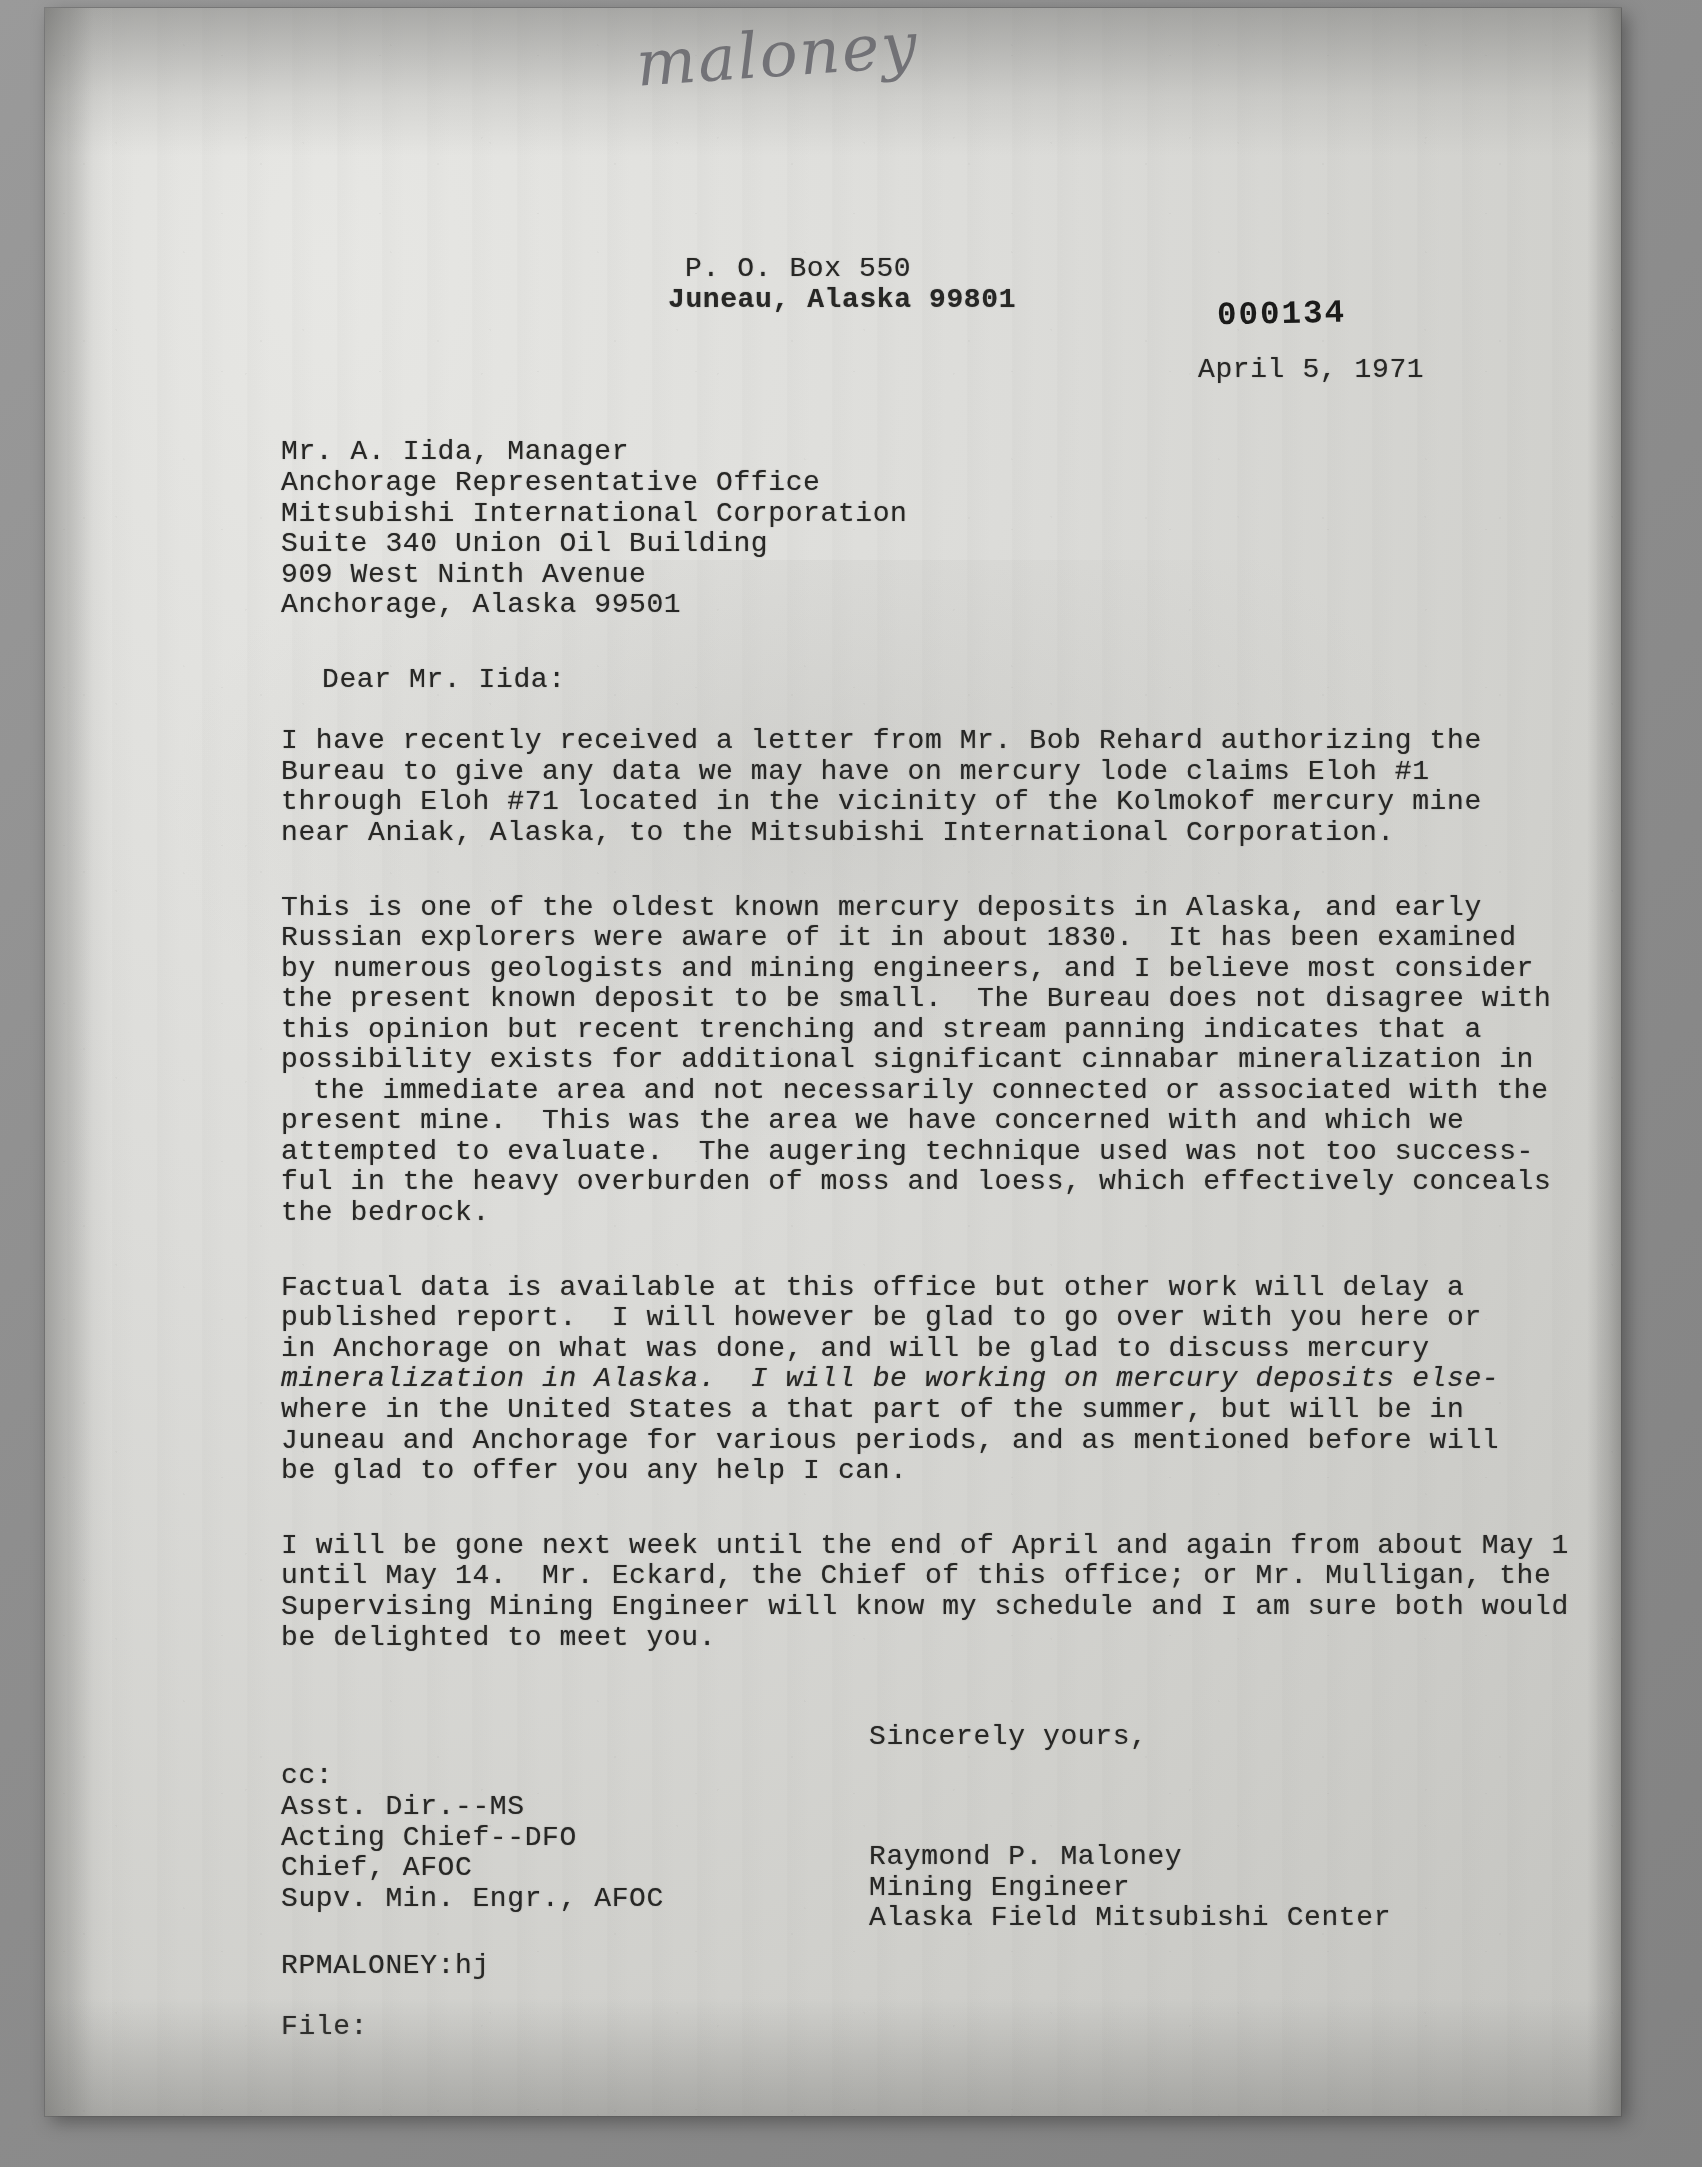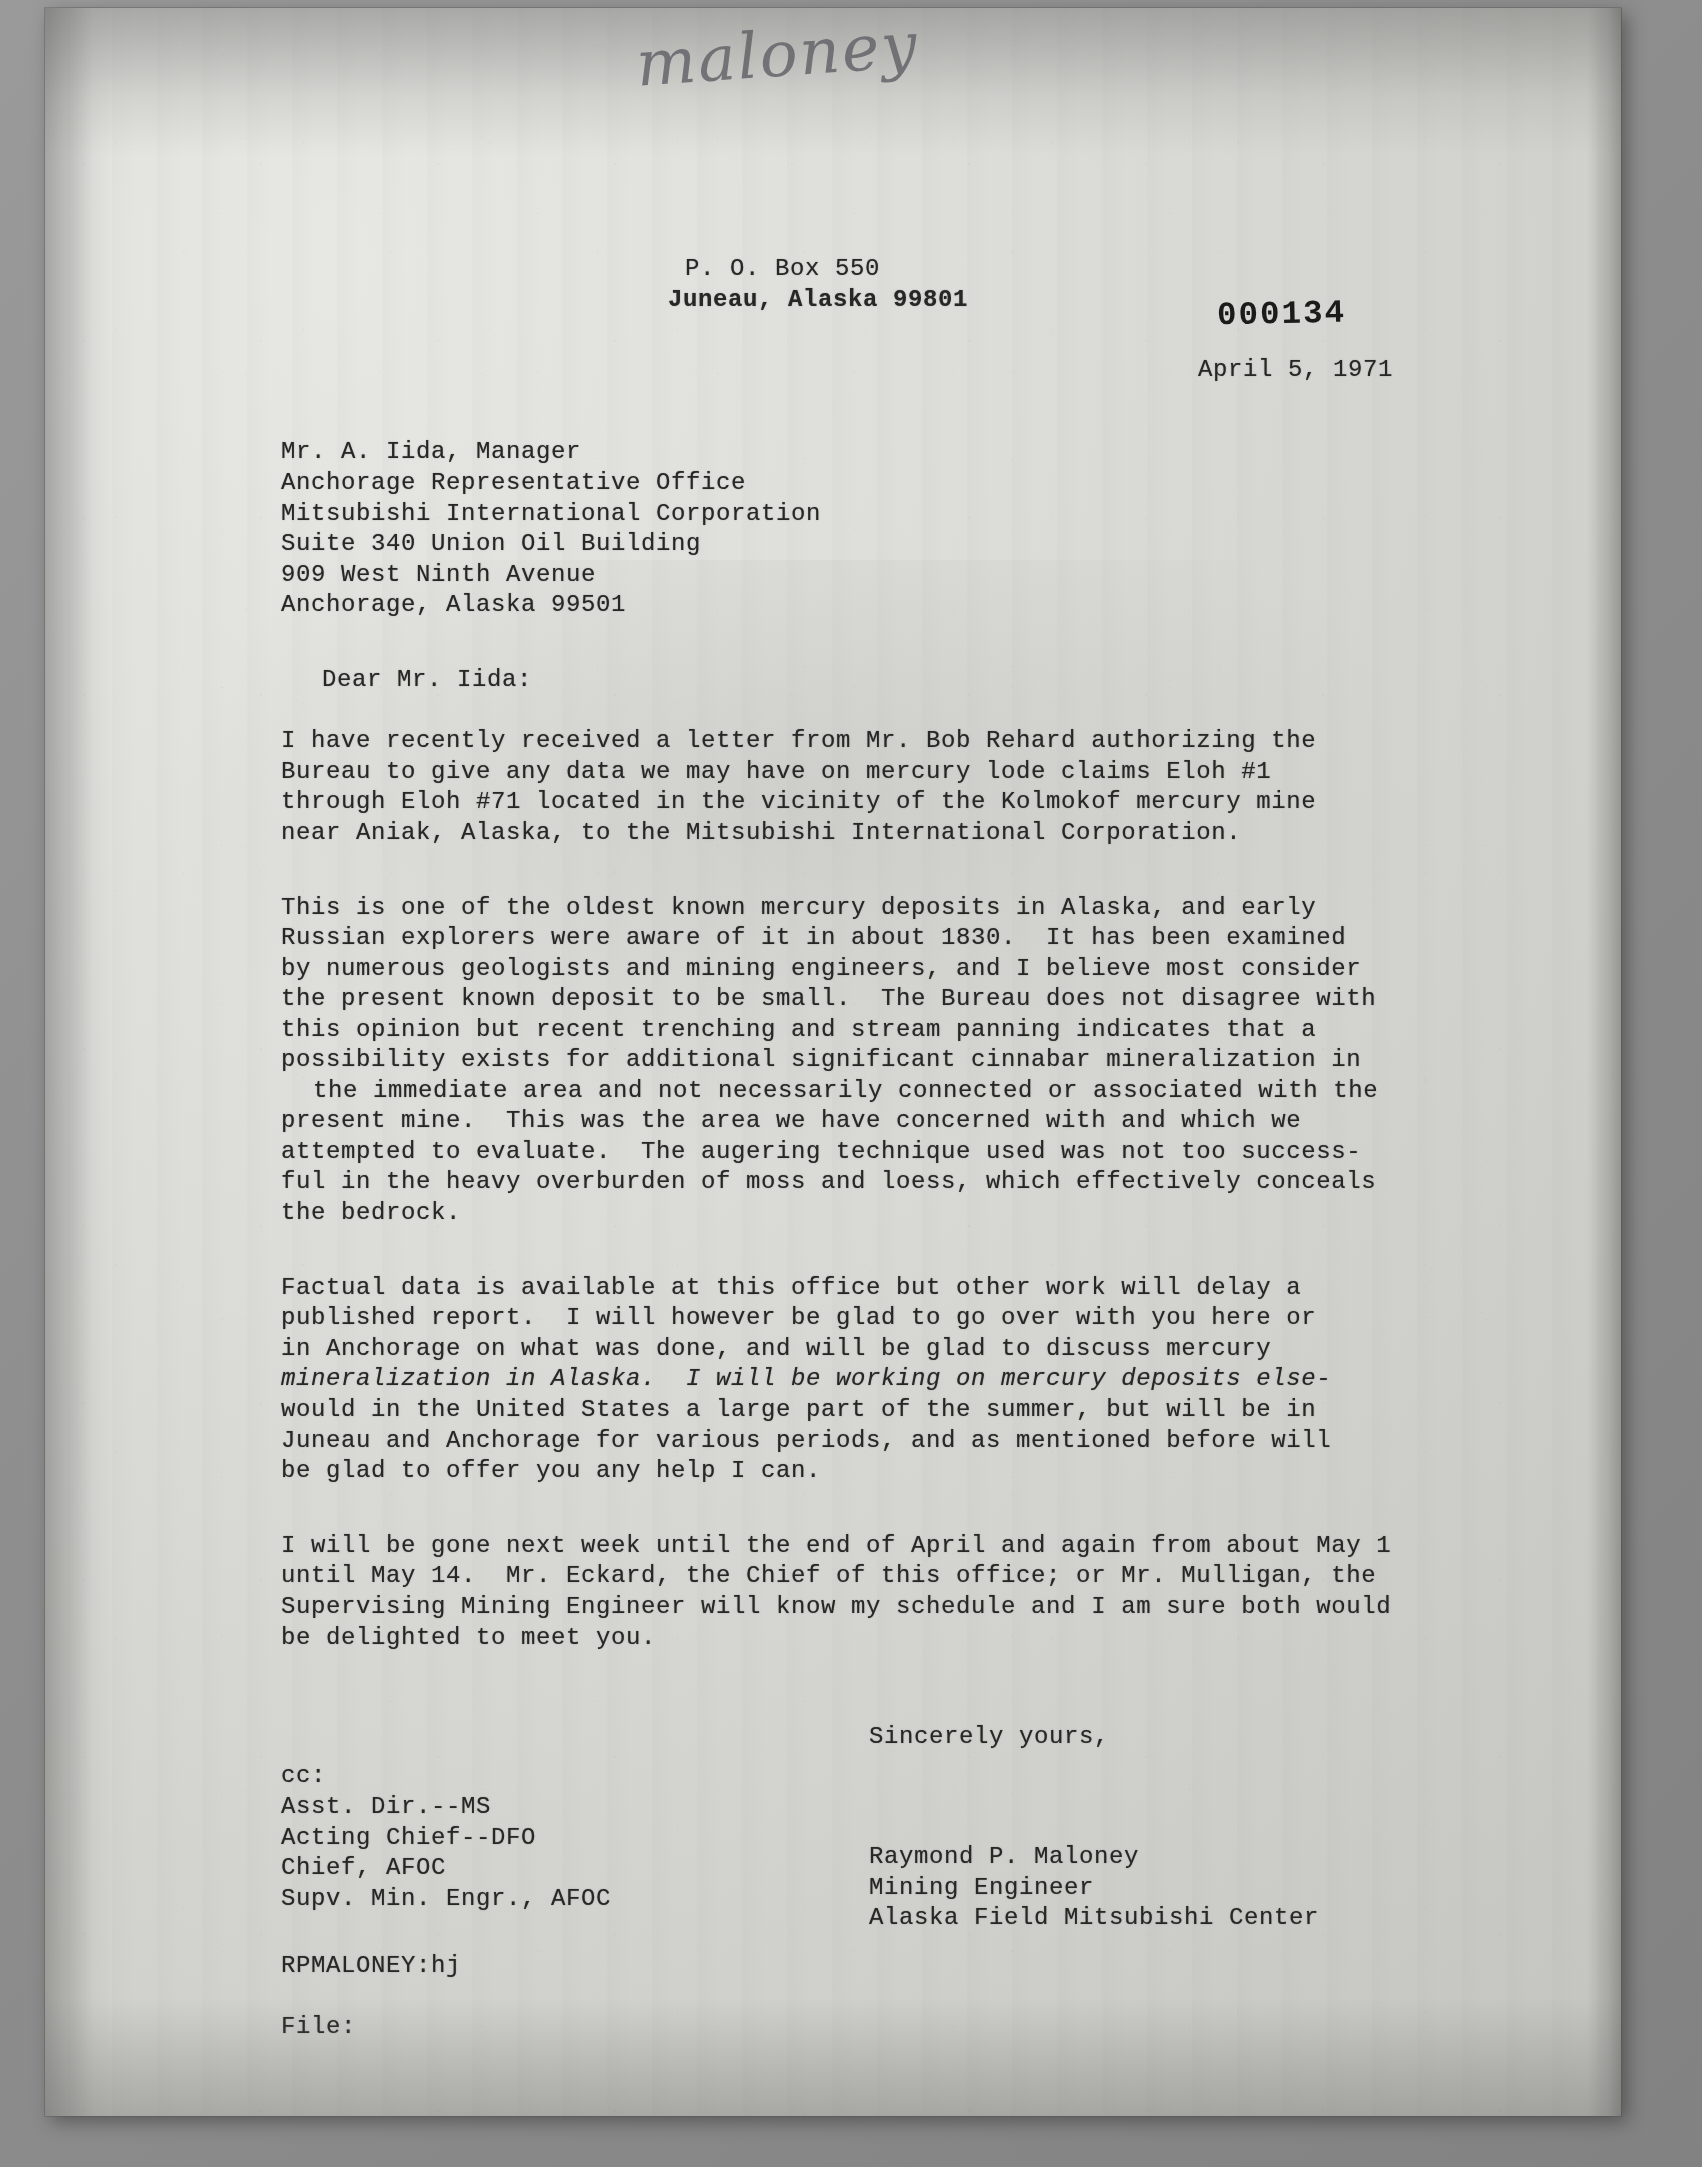--- a/index.html
+++ b/index.html
@@ -80,21 +80,21 @@
   
   .doc {
     position: absolute;
     left: 0; top: 0; right: 0; bottom: 0;
     font-family: "Liberation Mono", "DejaVu Sans Mono", monospace;
     color: #2a2a28;
   }
   .tx {
     position: absolute;
     white-space: pre;
-    font-size: 24px;
+    font-size: 28px;
     line-height: 30.5px;
     letter-spacing: 0.6px;
     color: #272725;
     text-shadow: 0 0 1.2px rgba(60,60,58,0.55);
   }
 
   .handwrite {
     position: absolute;
     left: 591px;
     top: 9.9px;
@@ -198,21 +198,21 @@
         <div class="tx" style="left:236px; top:1129px;">attempted to evaluate.  The augering technique used was not too success-</div>
         <div class="tx" style="left:236px; top:1159px;">ful in the heavy overburden of moss and loess, which effectively conceals</div>
         <div class="tx" style="left:236px; top:1190px;">the bedrock.</div>
       </div>
 
       <div class="body-block">
         <div class="tx" style="left:236px; top:1265px;">Factual data is available at this office but other work will delay a</div>
         <div class="tx" style="left:236px; top:1295px;">published report.  I will however be glad to go over with you here or</div>
         <div class="tx" style="left:236px; top:1326px;">in Anchorage on what was done, and will be glad to discuss mercury</div>
         <div class="tx" style="left:236px; top:1356px;font-style:italic;">mineralization in Alaska.  I will be working on mercury deposits else-</div>
-        <div class="tx" style="left:236px; top:1387px;">would in the United States a large part of the summer, but will be in</div>
+        <div class="tx" style="left:236px; top:1387px;">where in the United States a that part of the summer, but will be in</div>
         <div class="tx" style="left:236px; top:1418px;">Juneau and Anchorage for various periods, and as mentioned before will</div>
         <div class="tx" style="left:236px; top:1448px;">be glad to offer you any help I can.</div>
       </div>
 
       <div class="body-block">
         <div class="tx" style="left:236px; top:1523px;">I will be gone next week until the end of April and again from about May 1</div>
         <div class="tx" style="left:236px; top:1553px;">until May 14.  Mr. Eckard, the Chief of this office; or Mr. Mulligan, the</div>
         <div class="tx" style="left:236px; top:1584px;">Supervising Mining Engineer will know my schedule and I am sure both would</div>
         <div class="tx" style="left:236px; top:1615px;">be delighted to meet you.</div>
       </div>

